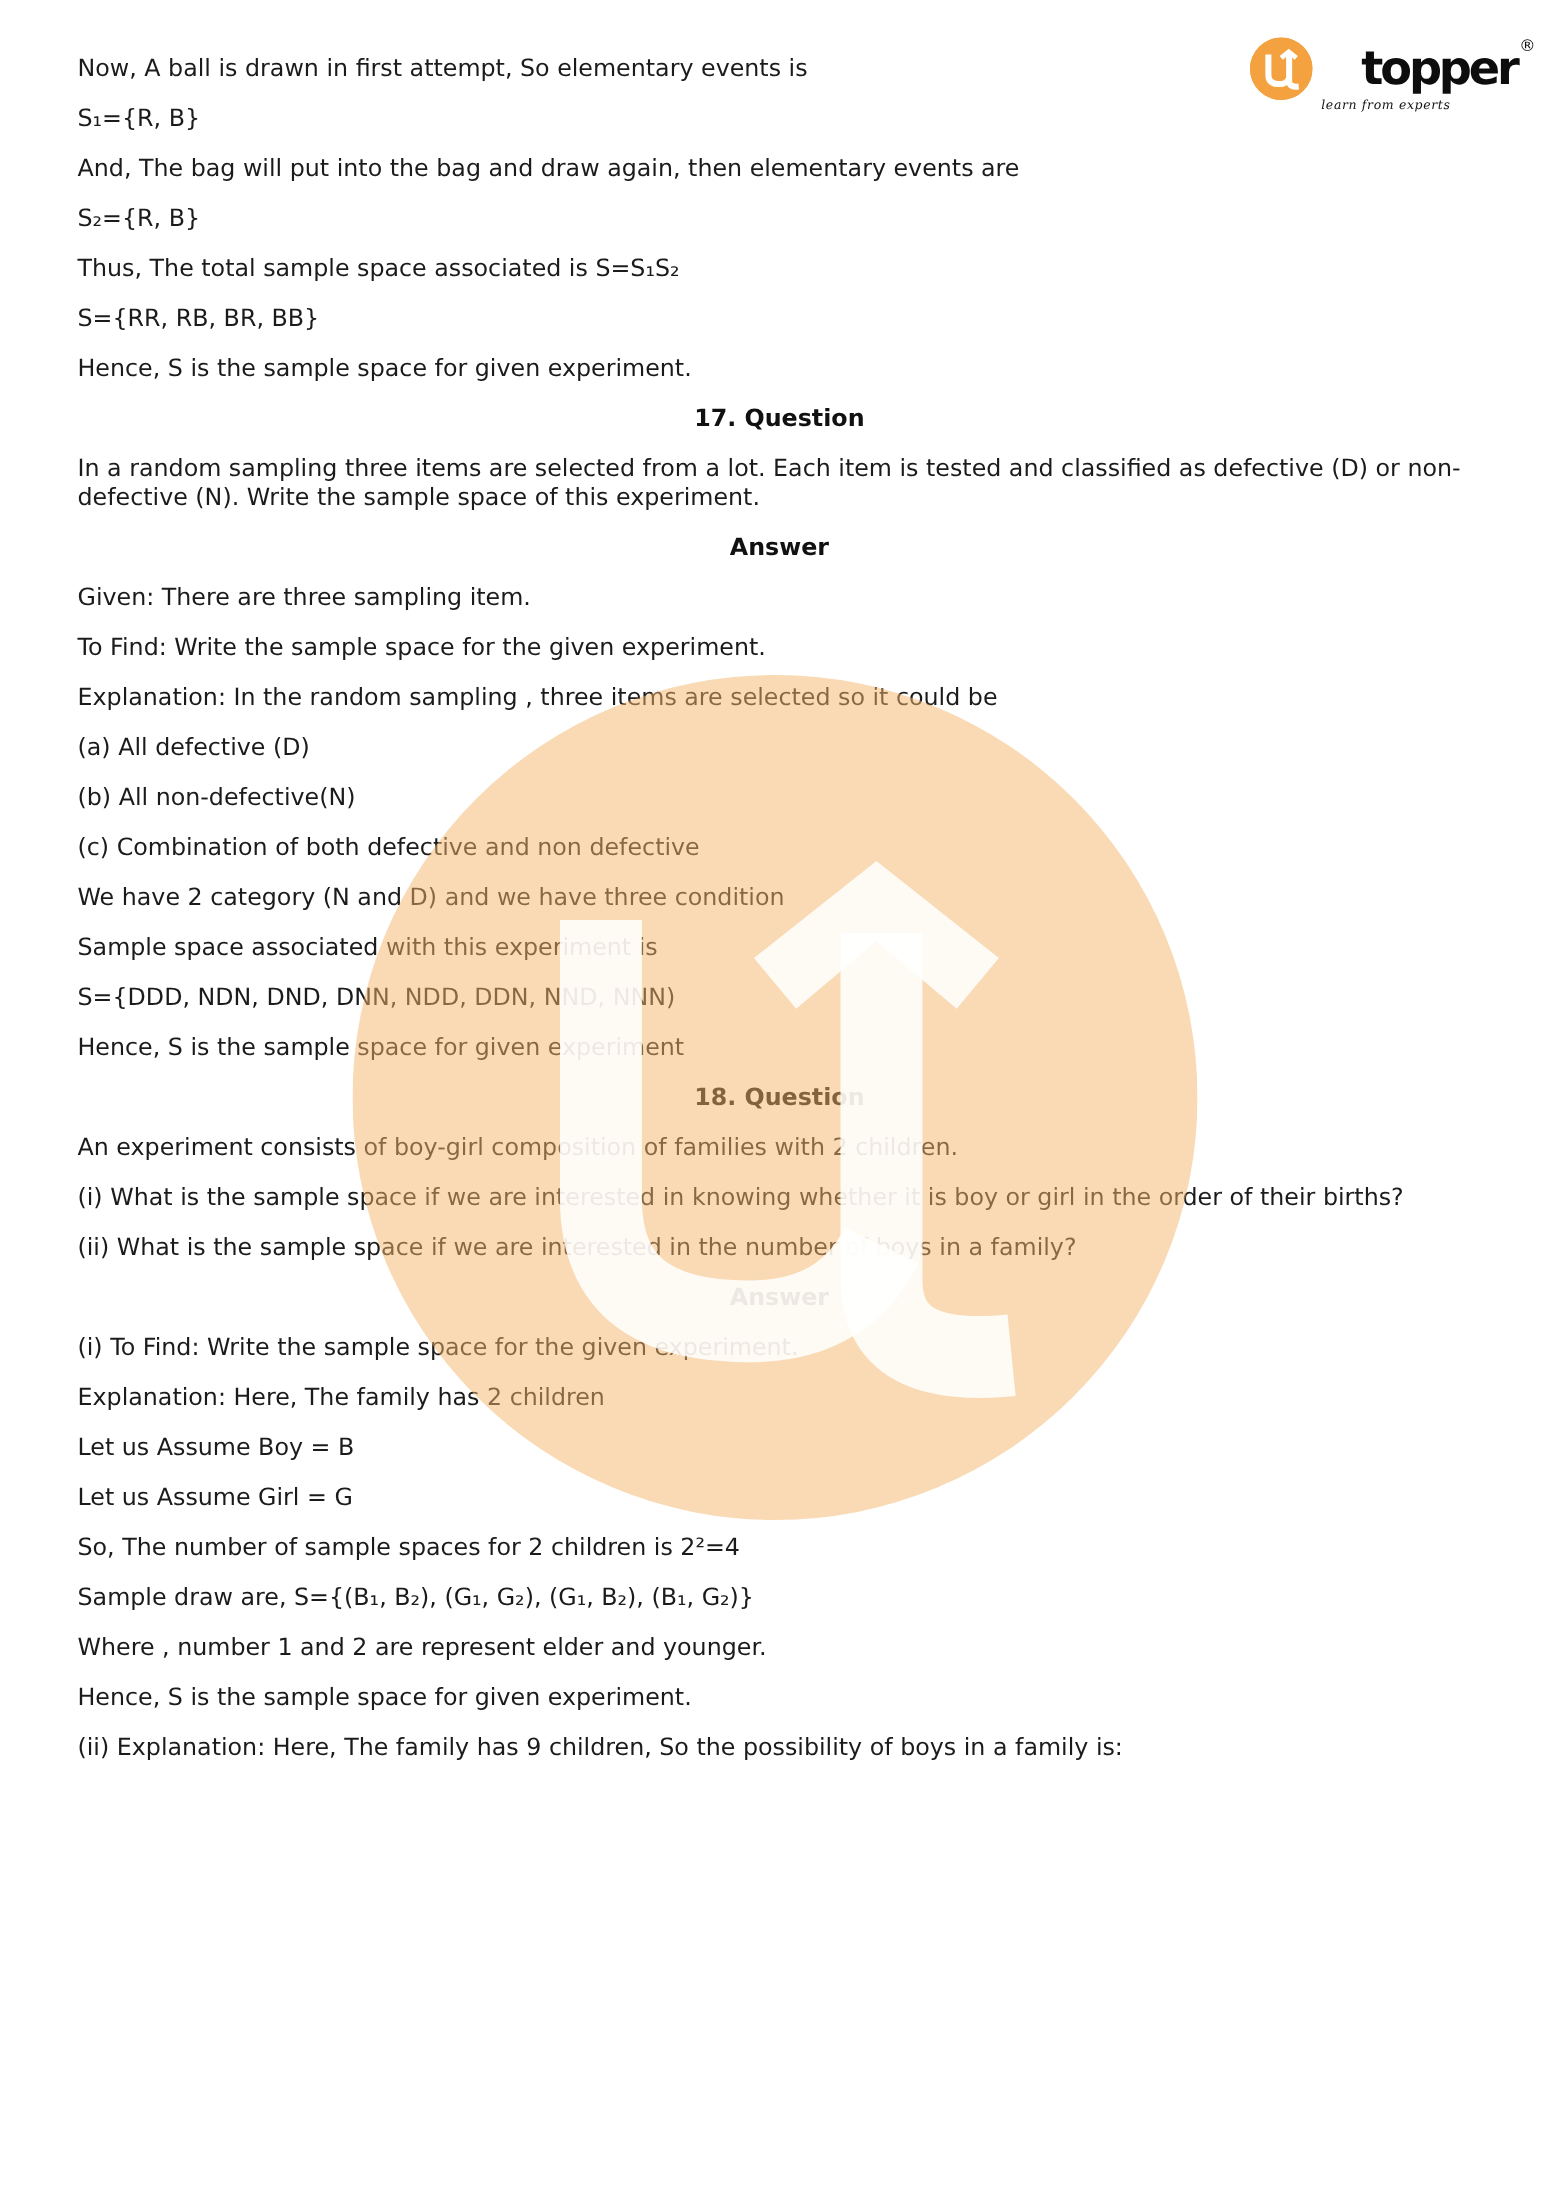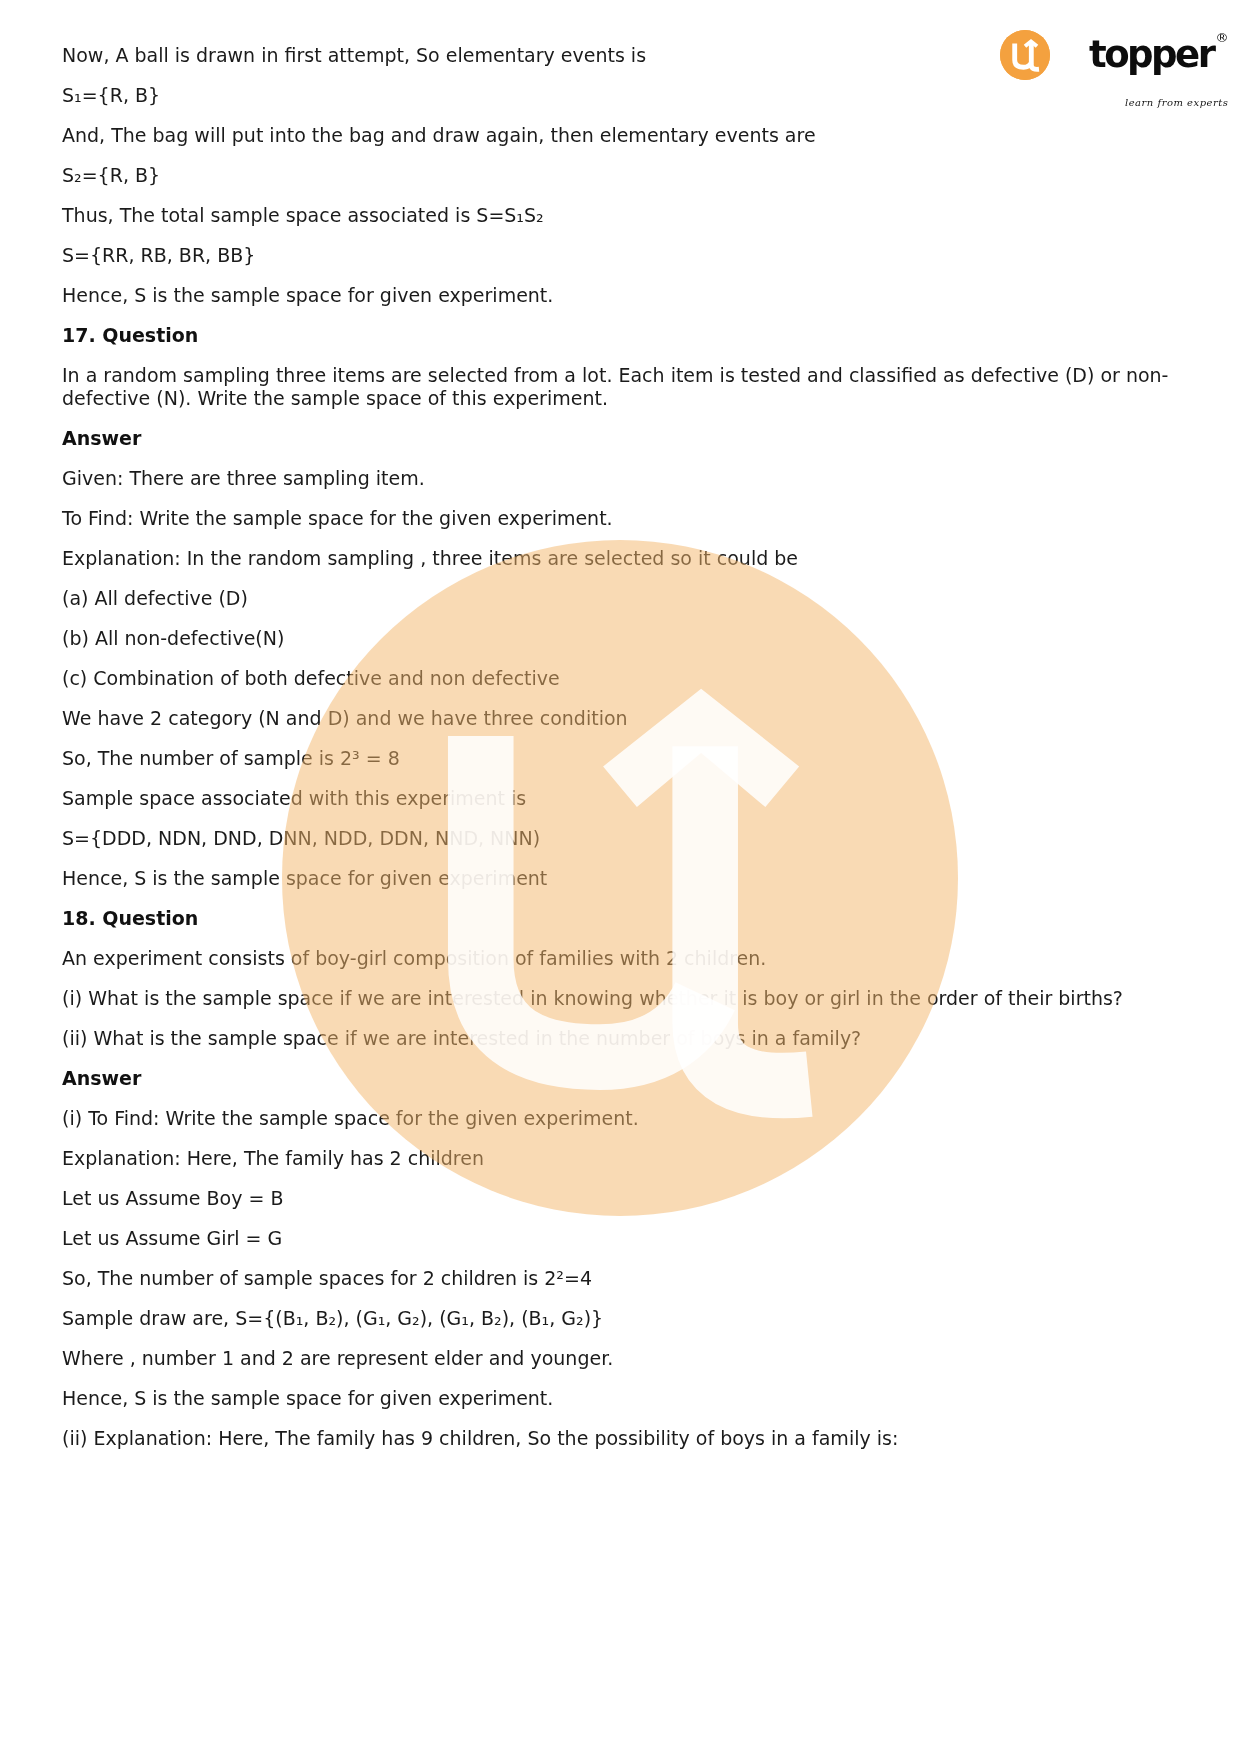--- a/index.html
+++ b/index.html
@@ -22,20 +22,21 @@
   }
   .doc-body p {
     margin: 0 0 16.4px 0;
     font-size: 19px;
     line-height: 23.6px;
     color: #1b1b1b;
   }
   .doc-body p.heading {
     font-weight: bold;
     color: #111111;
+    text-align: center;
   }
   
   .logo {
     position: absolute;
     left: 1000px;
     top: 30px;
     z-index: 3;
     display: flex;
     align-items: flex-start;
   }
@@ -58,26 +59,25 @@
     margin-left: 32px;
   }
   .reg-mark {
     font-size: 13px;
     line-height: 13px;
     margin-left: 2px;
     margin-top: 1px;
     color: #0d0d0d;
   }
   .tagline {
-    text-align: right;
     font-family: "DejaVu Serif", serif;
     font-style: italic;
     font-size: 10px;
     line-height: 10px;
-    margin-top: 18px;
+    margin-top: 0;
     color: #141414;
     letter-spacing: 0.5px;
   }
   
   .watermark {
     position: absolute;
     left: 282px;
     top: 540px;
     width: 676px;
     height: 676px;
@@ -102,21 +102,20 @@
       <p class="heading">17. Question</p>
       <p class="body">In a random sampling three items are selected from a lot. Each item is tested and classified as defective (D) or non-defective (N). Write the sample space of this experiment.</p>
       <p class="heading">Answer</p>
       <p class="body">Given: There are three sampling item.</p>
       <p class="body">To Find: Write the sample space for the given experiment.</p>
       <p class="body">Explanation: In the random sampling , three items are selected so it could be</p>
       <p class="body">(a) All defective (D)</p>
       <p class="body">(b) All non-defective(N)</p>
       <p class="body">(c) Combination of both defective and non defective</p>
       <p class="body">We have 2 category (N and D) and we have three condition</p>
-      <p class="body">So, The number of sample is 2³ = 8</p>
       <p class="body">Sample space associated with this experiment is</p>
       <p class="body">S={DDD, NDN, DND, DNN, NDD, DDN, NND, NNN)</p>
       <p class="body">Hence, S is the sample space for given experiment</p>
       <p class="heading">18. Question</p>
       <p class="body">An experiment consists of boy-girl composition of families with 2 children.</p>
       <p class="body">(i) What is the sample space if we are interested in knowing whether it is boy or girl in the order of their births?</p>
       <p class="body">(ii) What is the sample space if we are interested in the number of boys in a family?</p>
       <p class="heading">Answer</p>
       <p class="body">(i) To Find: Write the sample space for the given experiment.</p>
       <p class="body">Explanation: Here, The family has 2 children</p>

